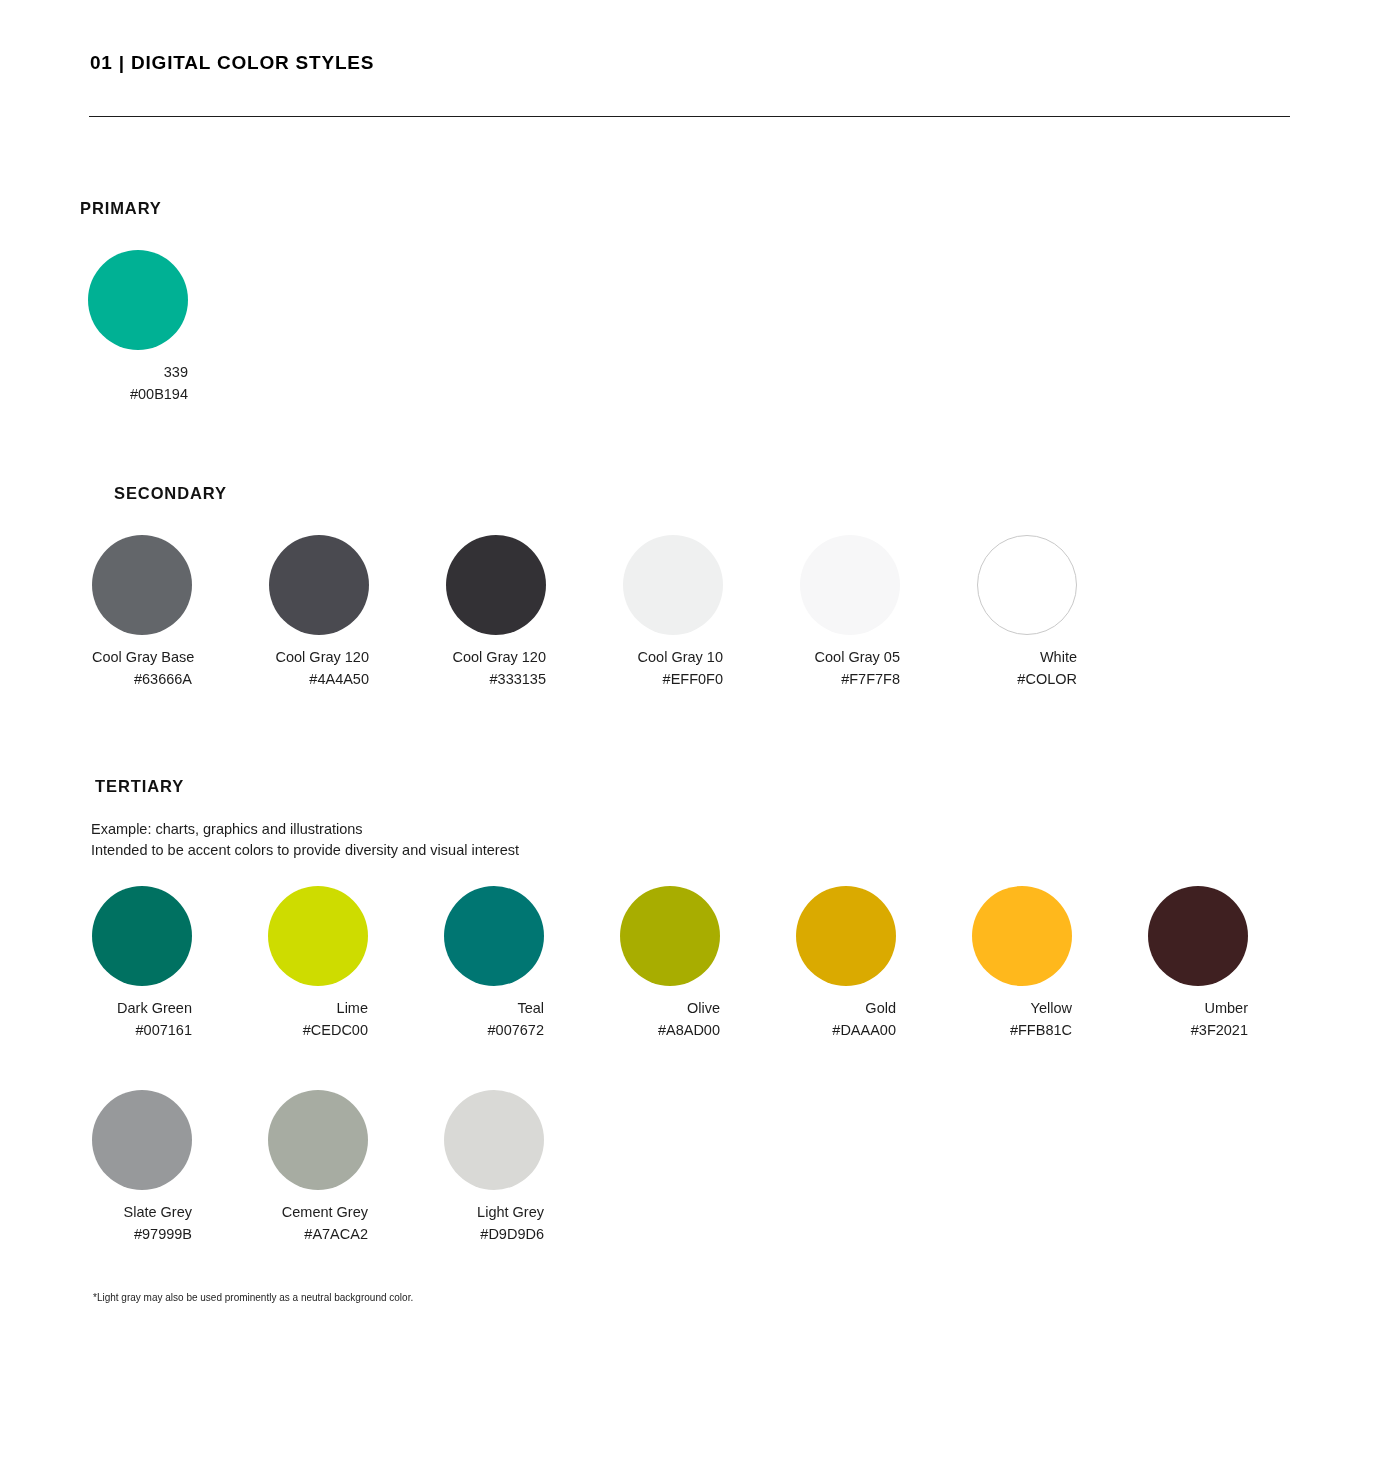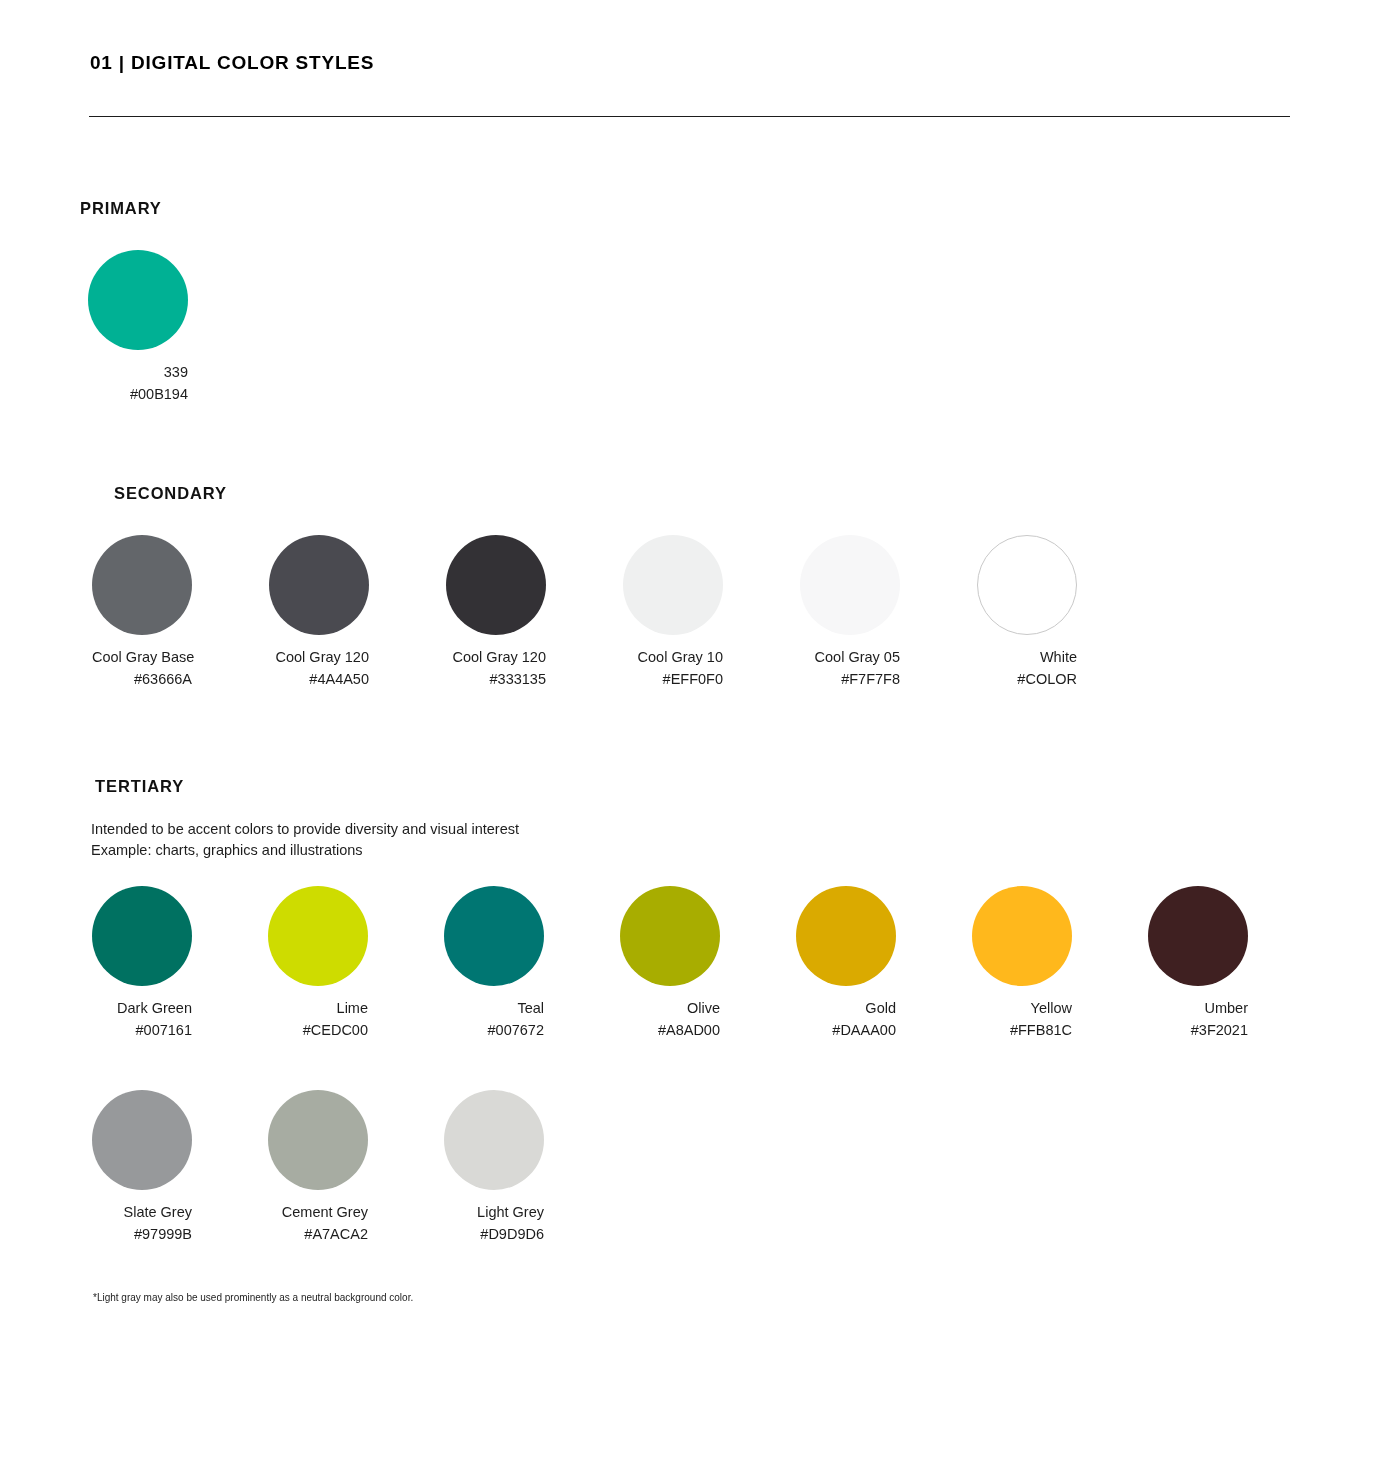--- a/index.html
+++ b/index.html
@@ -179,22 +179,22 @@
         <div class="swatch-dot outlined" style="background: rgb(255, 255, 255);"></div>
         <div class="swatch-label">
           <span class="name">White</span>
           <span class="hex">#COLOR</span>
         </div>
       </div>
     </div>
 
   <div class="section-heading sec-tertiary">TERTIARY</div>
   <div class="tertiary-desc">
+    <div>Example: charts, graphics and illustrations</div>
     <div>Intended to be accent colors to provide diversity and visual interest</div>
-    <div>Example: charts, graphics and illustrations</div>
   </div>
 
   <div class="swatch-row tertiary-row-1">
       <div class="swatch" style="left: 0px;">
         <div class="swatch-dot" style="background: rgb(0, 113, 97);"></div>
         <div class="swatch-label">
           <span class="name">Dark Green</span>
           <span class="hex">#007161</span>
         </div>
       </div>

